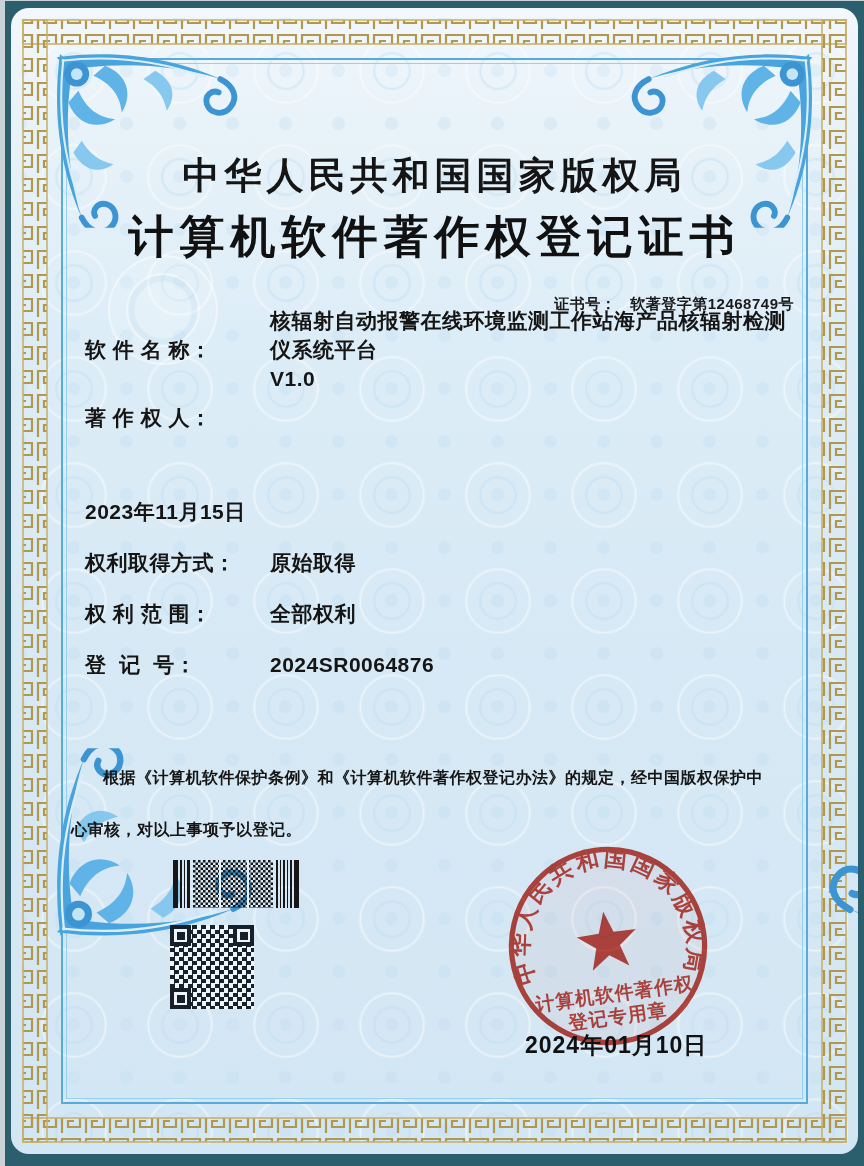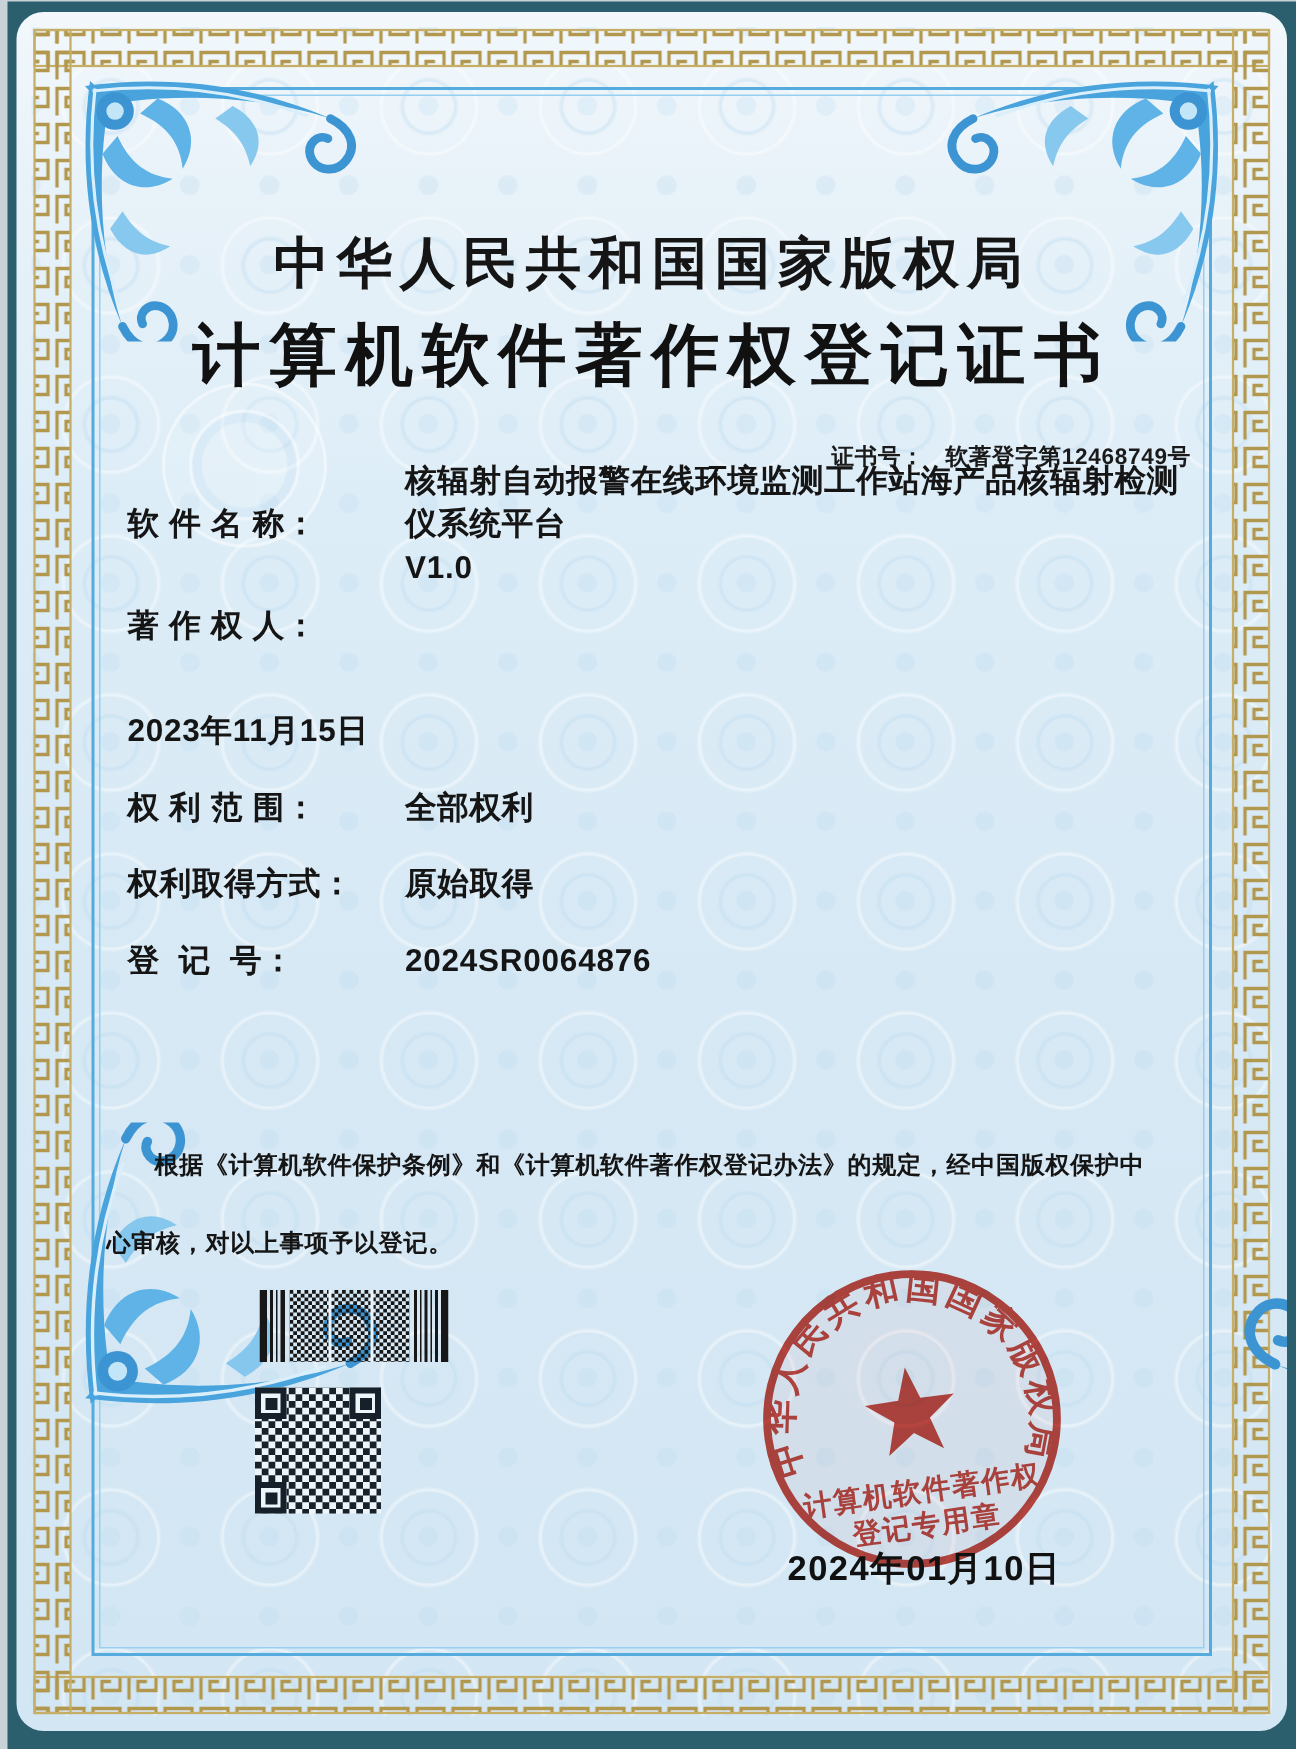--- a/index.html
+++ b/index.html
@@ -48,21 +48,21 @@
   .cert-no{position:absolute;top:255px;right:64px;font-size:15px;font-weight:700;color:#1a1a1a;letter-spacing:.5px;margin-top:32px;}
   .cert-no .sep{display:inline-block;width:14px;}
 
   .fields{position:absolute;left:74px;top:298px;width:712px;color:#151515;}
   .frow{display:flex;align-items:center;}
   .flabel{flex:0 0 185px;font-size:21px;font-weight:700;line-height:30px;letter-spacing:.5px;white-space:pre;}
   .fvalue{flex:1;font-size:21px;font-weight:700;line-height:30px;letter-spacing:.5px;word-break:break-all;}
   .fvalue .vline{display:block;}
   .row-name .flabel,.row-name .fvalue{line-height:29px;}
   .row-name{margin-bottom:10px;}
-  .row-author{margin-bottom:40px;}
+  .row-author{margin-bottom:64px;}
   .row-std{margin-bottom:21px;}
 
   .statement{position:absolute;left:60px;top:744px;width:706px;
     font-size:16px;font-weight:700;line-height:52px;letter-spacing:.5px;
     text-indent:2em;color:#151515;word-break:break-all;}
 
   
   .barcode{position:absolute;left:162px;top:852px;}
   
   .qr{position:absolute;left:159px;top:917px;width:84px;height:84px;
@@ -144,26 +144,26 @@
         <span class="vline">V1.0</span>
       </span>
     </div>
     <div class="frow row-author">
       <span class="flabel">著 作 权 人：</span>
     </div>
     <div class="frow row-std">
       <span class="fvalue">2023年11月15日</span>
     </div>
     <div class="frow row-std">
+      <span class="flabel">权利取得方式：</span>
+      <span class="fvalue">原始取得</span>
+    </div>
+    <div class="frow row-std">
       <span class="flabel">权 利 范 围：</span>
       <span class="fvalue">全部权利</span>
-    </div>
-    <div class="frow row-std">
-      <span class="flabel">权利取得方式：</span>
-      <span class="fvalue">原始取得</span>
     </div>
     <div class="frow row-std">
       <span class="flabel">登  记  号：</span>
       <span class="fvalue">2024SR0064876</span>
     </div>
   </div>
 
   <div class="statement">根据《计算机软件保护条例》和《计算机软件著作权登记办法》的规定，经中国版权保护中心审核，对以上事项予以登记。</div>
 
   <svg class="barcode" width="126" height="48" viewBox="0 0 126 48">

